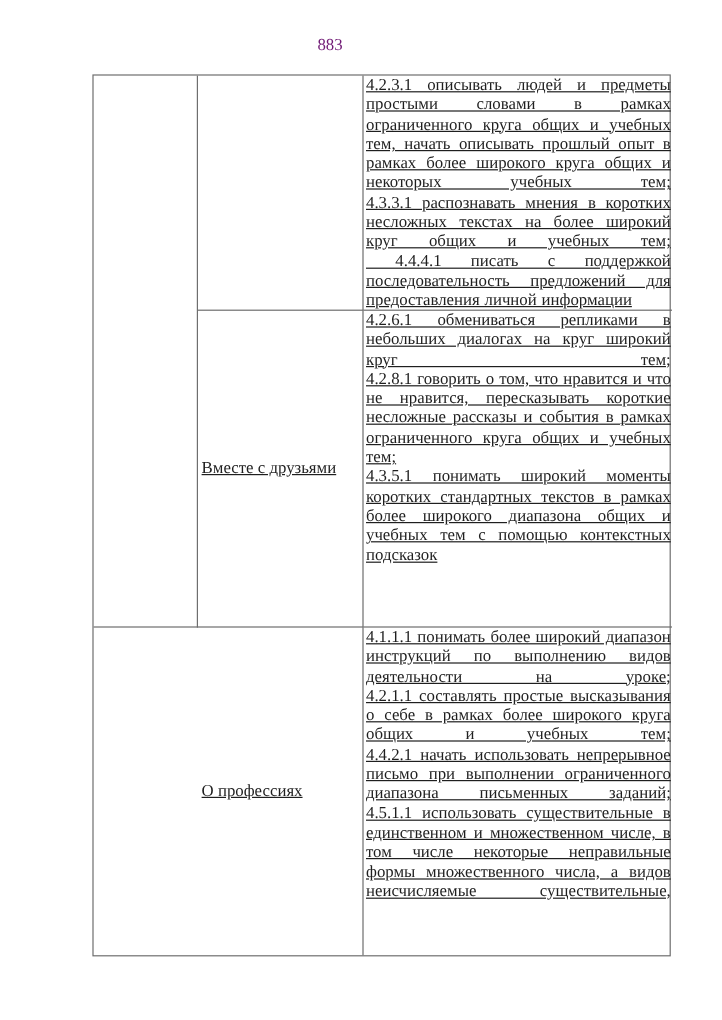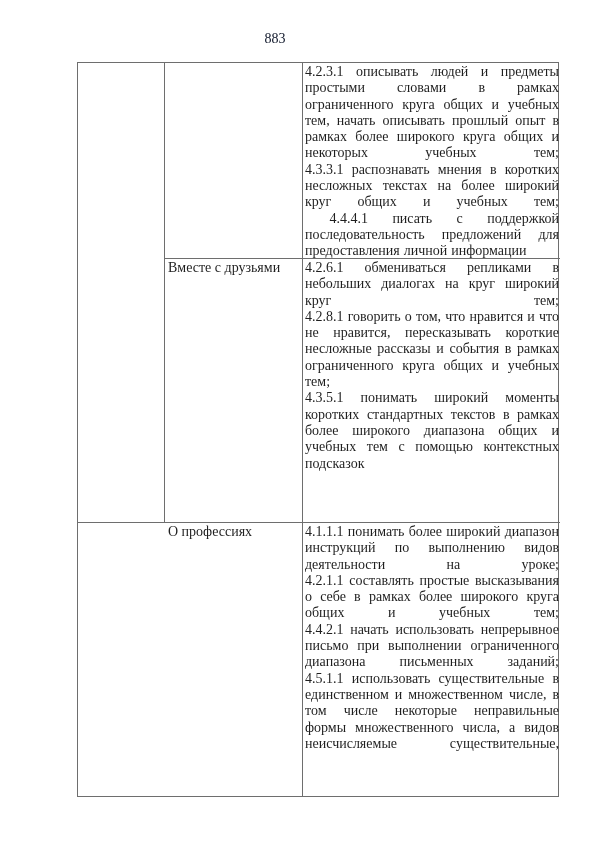--- a/index.html
+++ b/index.html
@@ -16,52 +16,53 @@
     color: #1f1f1f;
     overflow: hidden;
   }
   .page-number {
     position: absolute;
     top: 31px;
     left: 0;
     width: 550px;
     text-align: center;
     font-size: 14px;
-    color: #0f172a;
+    color: #701a75;
   }
   .tbl {
     position: absolute;
     left: 77px;
     top: 62px;
     width: 482px;
     height: 735px;
     box-sizing: border-box;
     display: grid;
     grid-template-columns: 87px 138px 257px;
     grid-template-rows: 196px 264px 273px;
     border: 1px solid #6e6e6e;
+    text-decoration: underline;
   }
   .cell {
     box-sizing: border-box;
     overflow: hidden;
     font-size: 14px;
   }
   .b-r { border-right: 1px solid #6e6e6e; }
   .b-b { border-bottom: 1px solid #6e6e6e; }
   .cA { grid-column: 1; grid-row: 1 / 3; }
   .cB { grid-column: 2; grid-row: 1; }
   .cC { grid-column: 3; grid-row: 1; }
   .cD { grid-column: 2; grid-row: 2; }
   .cE { grid-column: 3; grid-row: 2; }
   .cF { grid-column: 1; grid-row: 3; }
   .cG { grid-column: 2; grid-row: 3; }
   .cH { grid-column: 3; grid-row: 3; }
   .label-cell {
     display: flex;
-    align-items: flex-start;
+    align-items: center;
     padding-left: 3px;
     padding-right: 2px;
     line-height: 17px;
   }
   .obj-cell {
     padding: 1px 1px 0 2px;
   }
   .obj {
     text-align: justify;
     text-align-last: left;

